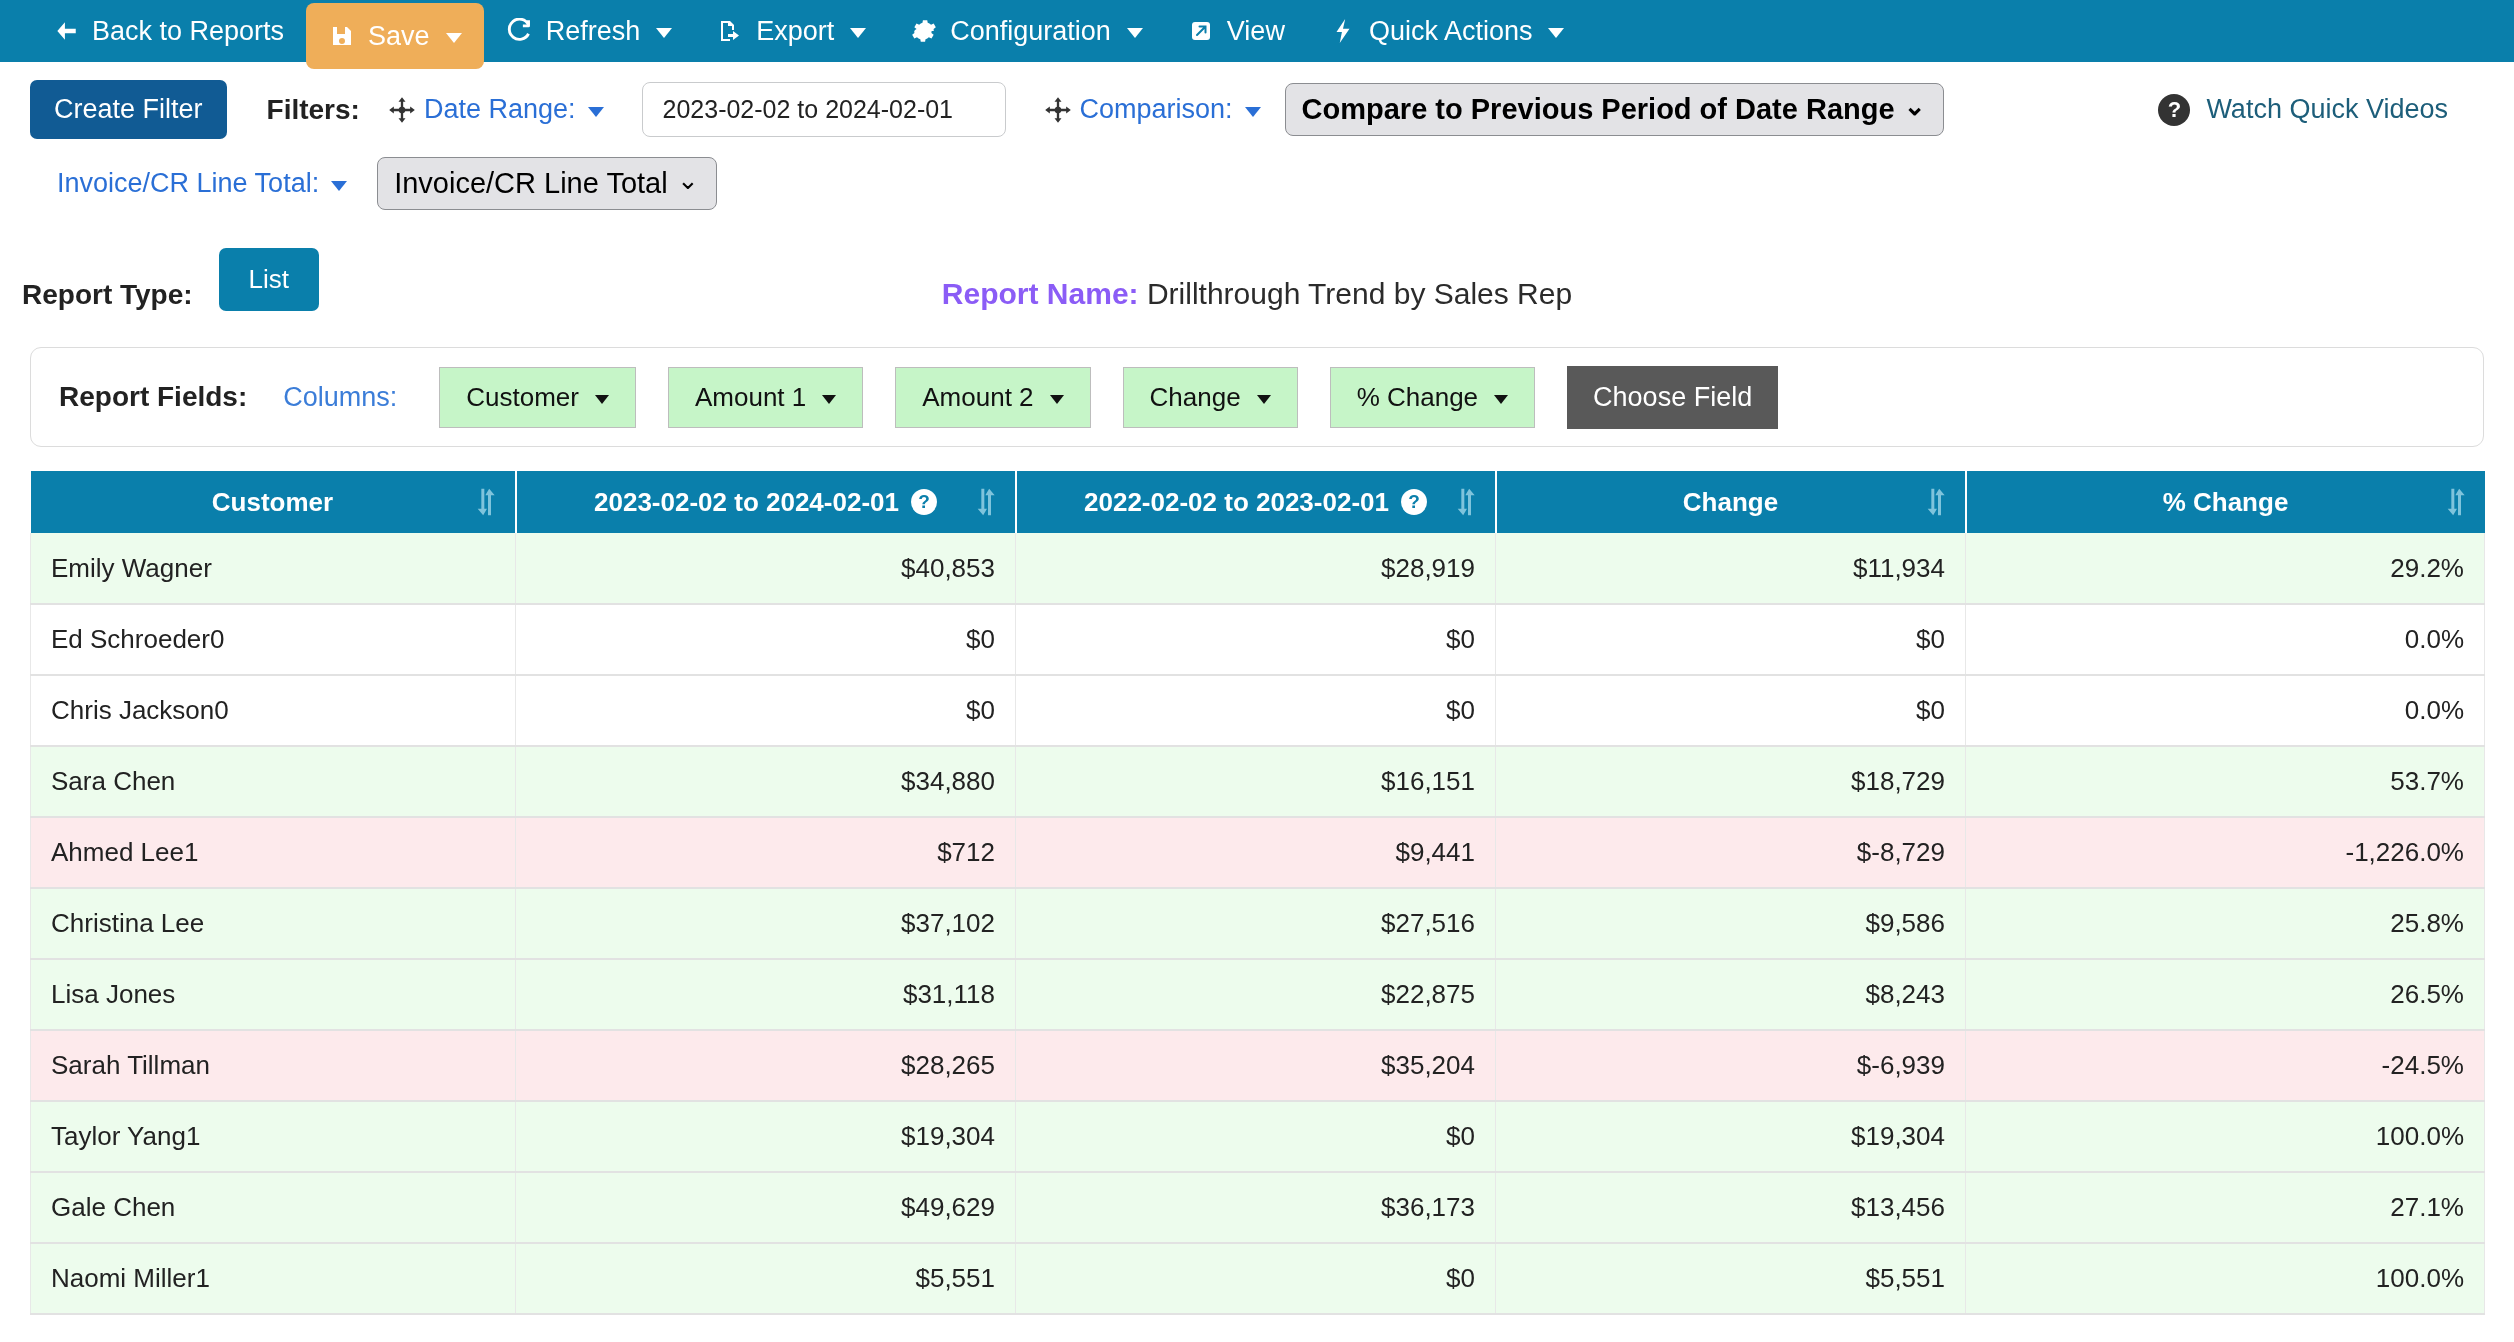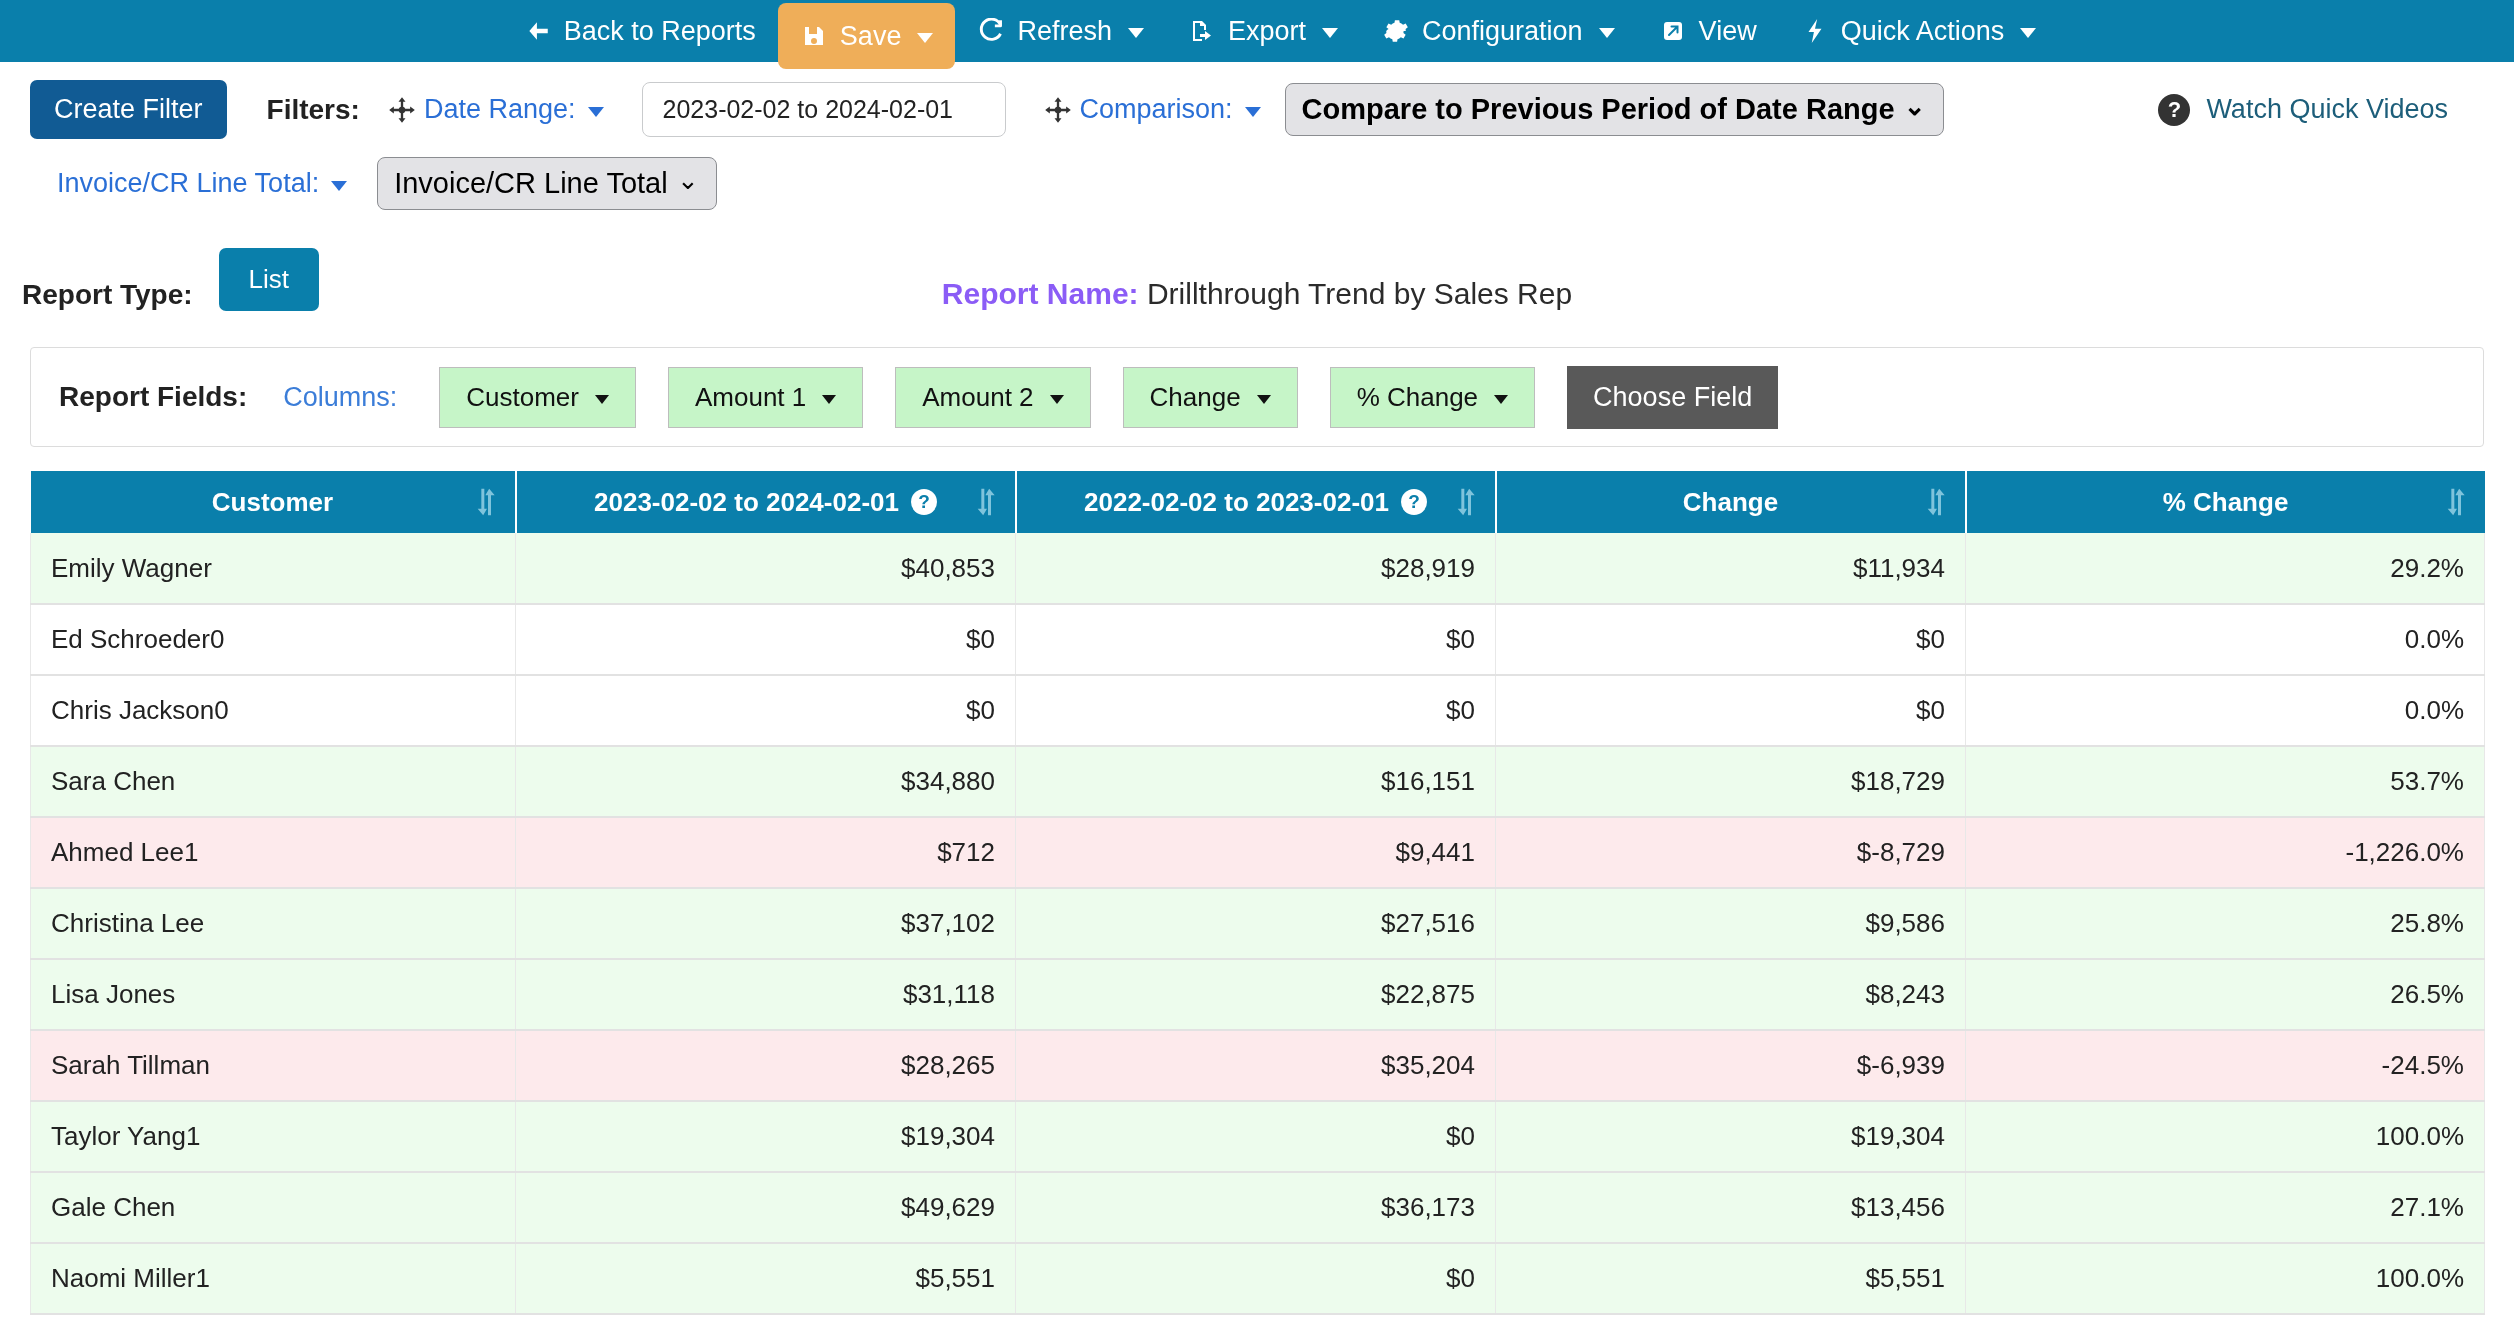--- a/index.html
+++ b/index.html
@@ -10,22 +10,21 @@
     font-family: "Liberation Sans", sans-serif;
     overflow: hidden;
   }
 
   
   .toolbar {
     height: 62px;
     background: #0a7fab;
     display: flex;
     align-items: stretch;
-    padding-left: 46px;
-    justify-content: center;
+    padding-left: 30px;
   }
   .tb-item {
     display: flex;
     align-items: center;
     gap: 12px;
     padding: 0 22px;
     color: #ffffff;
     font-size: 27px;
     font-weight: 400;
     white-space: nowrap;
@@ -173,21 +172,21 @@
     position: absolute;
     left: 50%; transform: translateX(-50%);
     font-size: 30px; color: #2b2b2b; white-space: nowrap;
   }
   .report-name b { color: #8b5cf6; }
 
   
   .fields-panel {
     margin: 36px 30px 0 30px;
     border: 1px solid #dcdcdc;
-    border-radius: 4px;
+    border-radius: 11px;
     display: flex;
     align-items: center;
     padding: 22px 28px;
     gap: 0;
     height: 100px;
   }
   .rf-label { font-size: 28px; font-weight: bold; color: #222; margin-right: 36px; white-space: nowrap; }
   .cols-label { font-size: 27px; color: #3b7dd8; margin-right: 42px; white-space: nowrap; }
   .chip {
     background: #c6f5c8;

